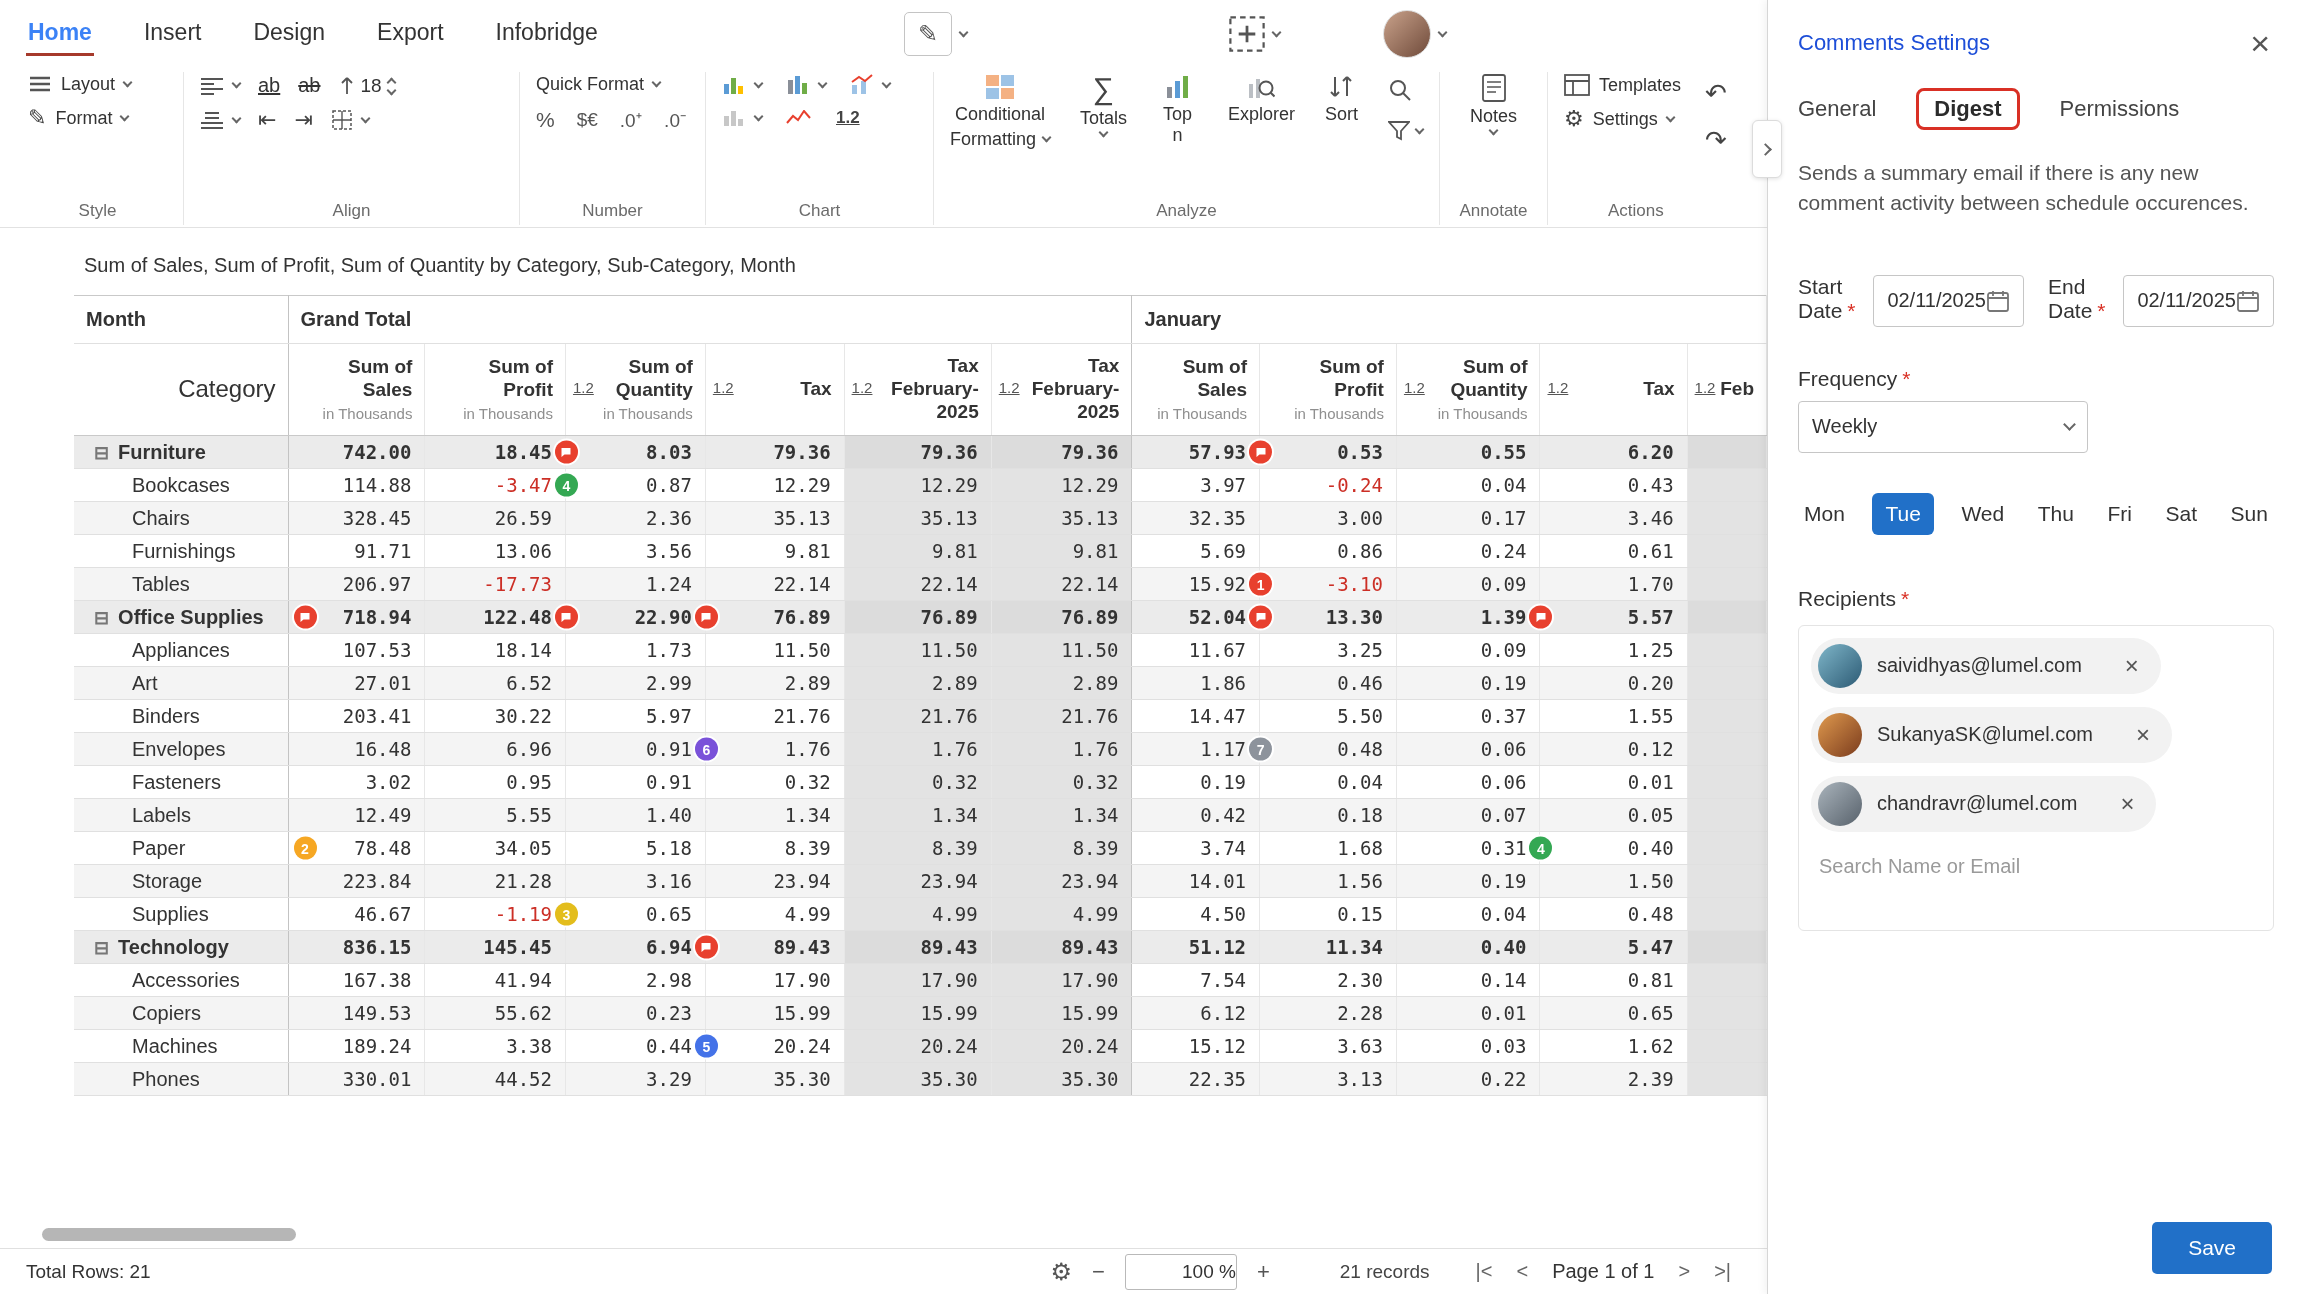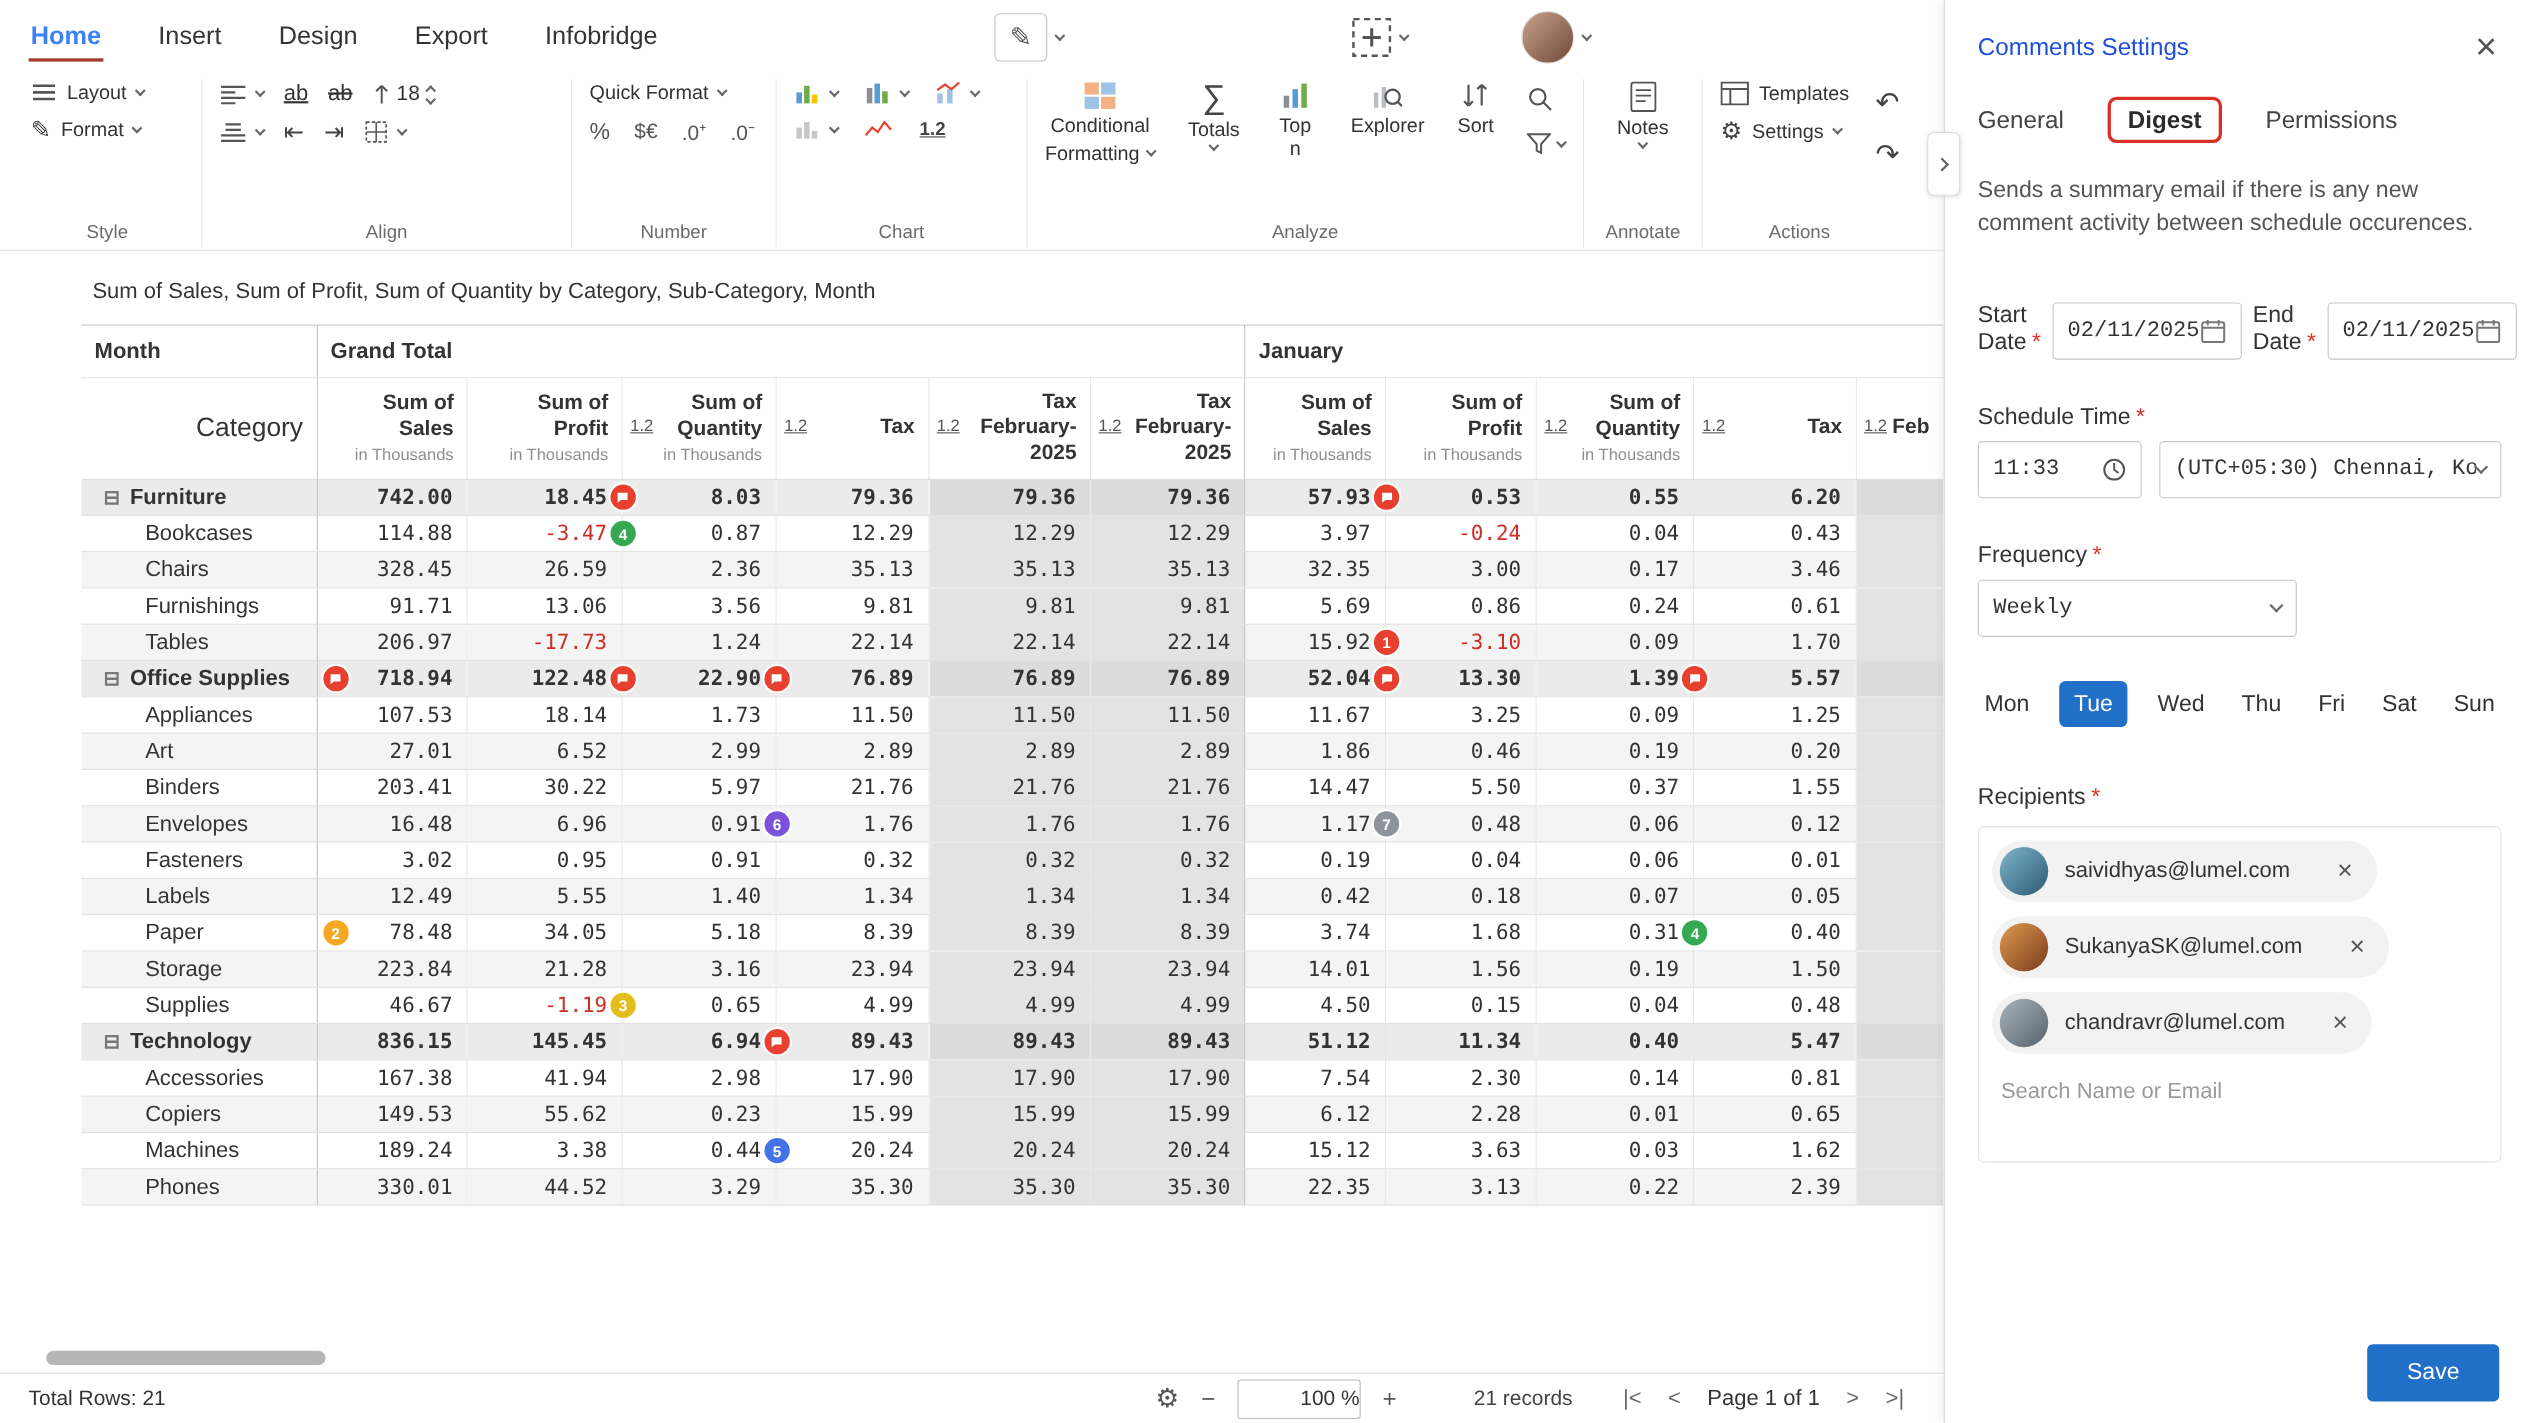--- a/index.html
+++ b/index.html
@@ -84,21 +84,21 @@
   .close-x { position:absolute; top:26px; right:34px; font-size:34px; font-weight:300; color:#555; line-height:1; cursor:pointer; }
   .ptabs { display:flex; align-items:center; gap:40px; margin-top:40px; }
   .ptab { font-size:22px; color:#444; cursor:pointer; }
   .ptab.active { border:3px solid #d93025; border-radius:8px; padding:5px 15px; font-weight:600; color:#2b2b2b; margin:-8px 0; }
   .pdesc { margin-top:36px; font-size:21px; color:#555; line-height:1.45; }
   .flabel { font-size:21px; color:#333; }
   .req { color:#d93025; margin-left:5px; }
   .frow { display:flex; gap:24px; }
   .field { display:flex; flex-direction:row; gap:10px; }
   .inp { height:52px; border:1px solid #c6c6c6; border-radius:4px; display:flex; align-items:center; justify-content:space-between; padding:0 13px; font-size:20px; color:#333; background:#fff; cursor:pointer; }
-  .inp .txt { white-space:nowrap; overflow:hidden; text-overflow:clip;font-family:Liberation Mono, monospace; }
+  .inp .txt { white-space:nowrap; overflow:hidden; text-overflow:clip; }
   .days { display:flex; justify-content:space-between; align-items:center; margin-top:40px; }
   .day { font-size:21px; color:#333; padding:9px 6px; cursor:pointer; }
   .day.sel { background:#2170c8; color:#fff; border-radius:6px; padding:9px 13px; }
   .recbox { margin-top:14px; border:1px solid #e4e4e4; border-radius:6px; padding:12px; height:306px; overflow:hidden; }
   .chip { display:flex; align-items:center; background:#f2f2f2; border-radius:30px; padding:6px 22px 6px 7px; margin-bottom:13px; width:max-content; gap:15px; cursor:pointer; }
   .chip .av { width:44px; height:44px; border-radius:50%; flex:0 0 auto; }
   .av1 { background:linear-gradient(135deg,#7fb6c9,#2c5a74); }
   .av2 { background:linear-gradient(135deg,#e09a4e,#7a3b1d); }
   .av3 { background:linear-gradient(135deg,#aab4bc,#57616b); }
   .chip .mail { font-size:20px; color:#333; }
@@ -805,38 +805,20 @@
           <span>
             <svg width="24" height="24" viewBox="0 0 24 24">
                 <rect x="2" y="4" width="20" height="18" rx="2" fill="none" stroke="#777" stroke-width="1.8"></rect>
                 <path d="M2 9h20M7 2v5M17 2v5" stroke="#777" stroke-width="1.8"></path>
               </svg>
           </span>
         </div>
       </div>
     </div>
 
-    <div class="mt40">
-      <span class="flabel"><span>Schedule Time</span><span class="req">*</span></span>
-      <div class="frow mt10" style="gap:16px;">
-        <div class="inp" style="width:150px;">
-          <span class="txt">11:33</span>
-          <span>
-            <svg width="22" height="22" viewBox="0 0 22 22">
-                <circle cx="11" cy="11" r="9" fill="none" stroke="#555" stroke-width="1.8"></circle>
-                <path d="M11 5v6l4 3" fill="none" stroke="#555" stroke-width="1.8"></path>
-              </svg>
-          </span>
-        </div>
-        <div class="inp" style="width:311px;">
-          <span class="txt">(UTC+05:30) Chennai, Ko</span>
-          <span class="chev"></span>
-        </div>
-      </div>
-    </div>
 
     <div class="mt40">
       <span class="flabel"><span>Frequency</span><span class="req">*</span></span>
       <div class="inp mt10" style="width:290px;">
         <span class="txt">Weekly</span>
         <span class="chev"></span>
       </div>
     </div>
 
     <div class="days">

